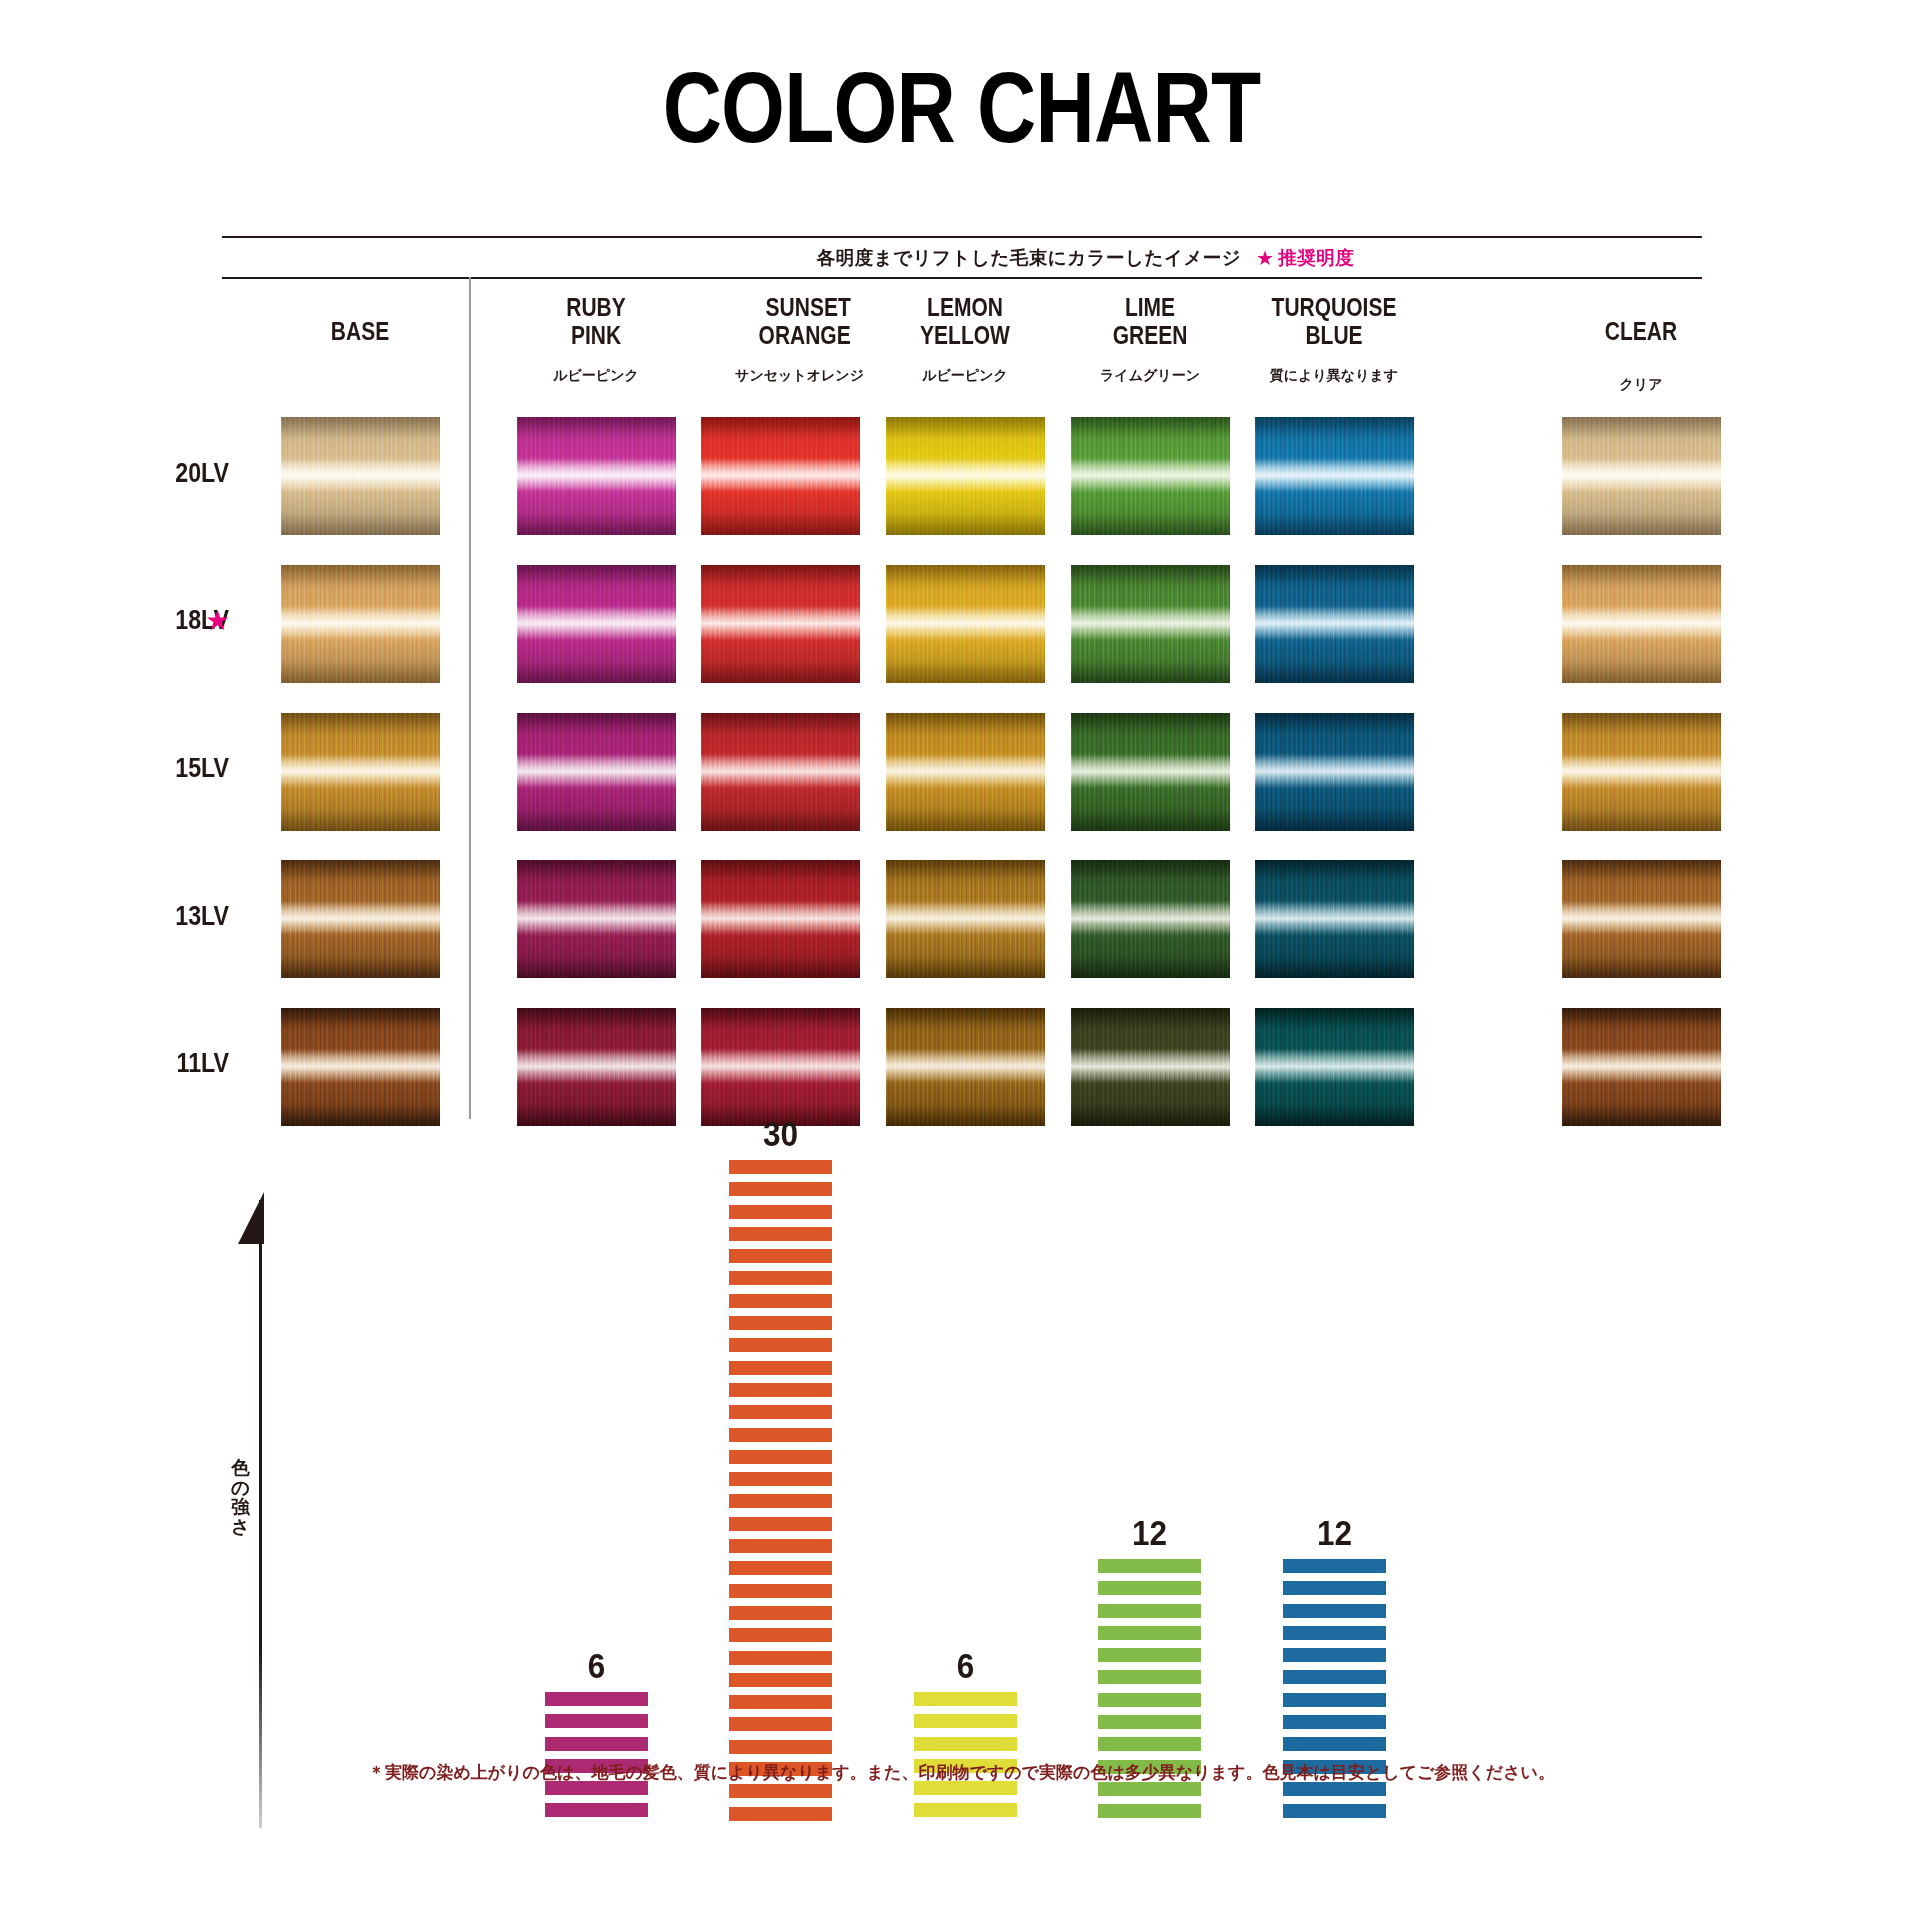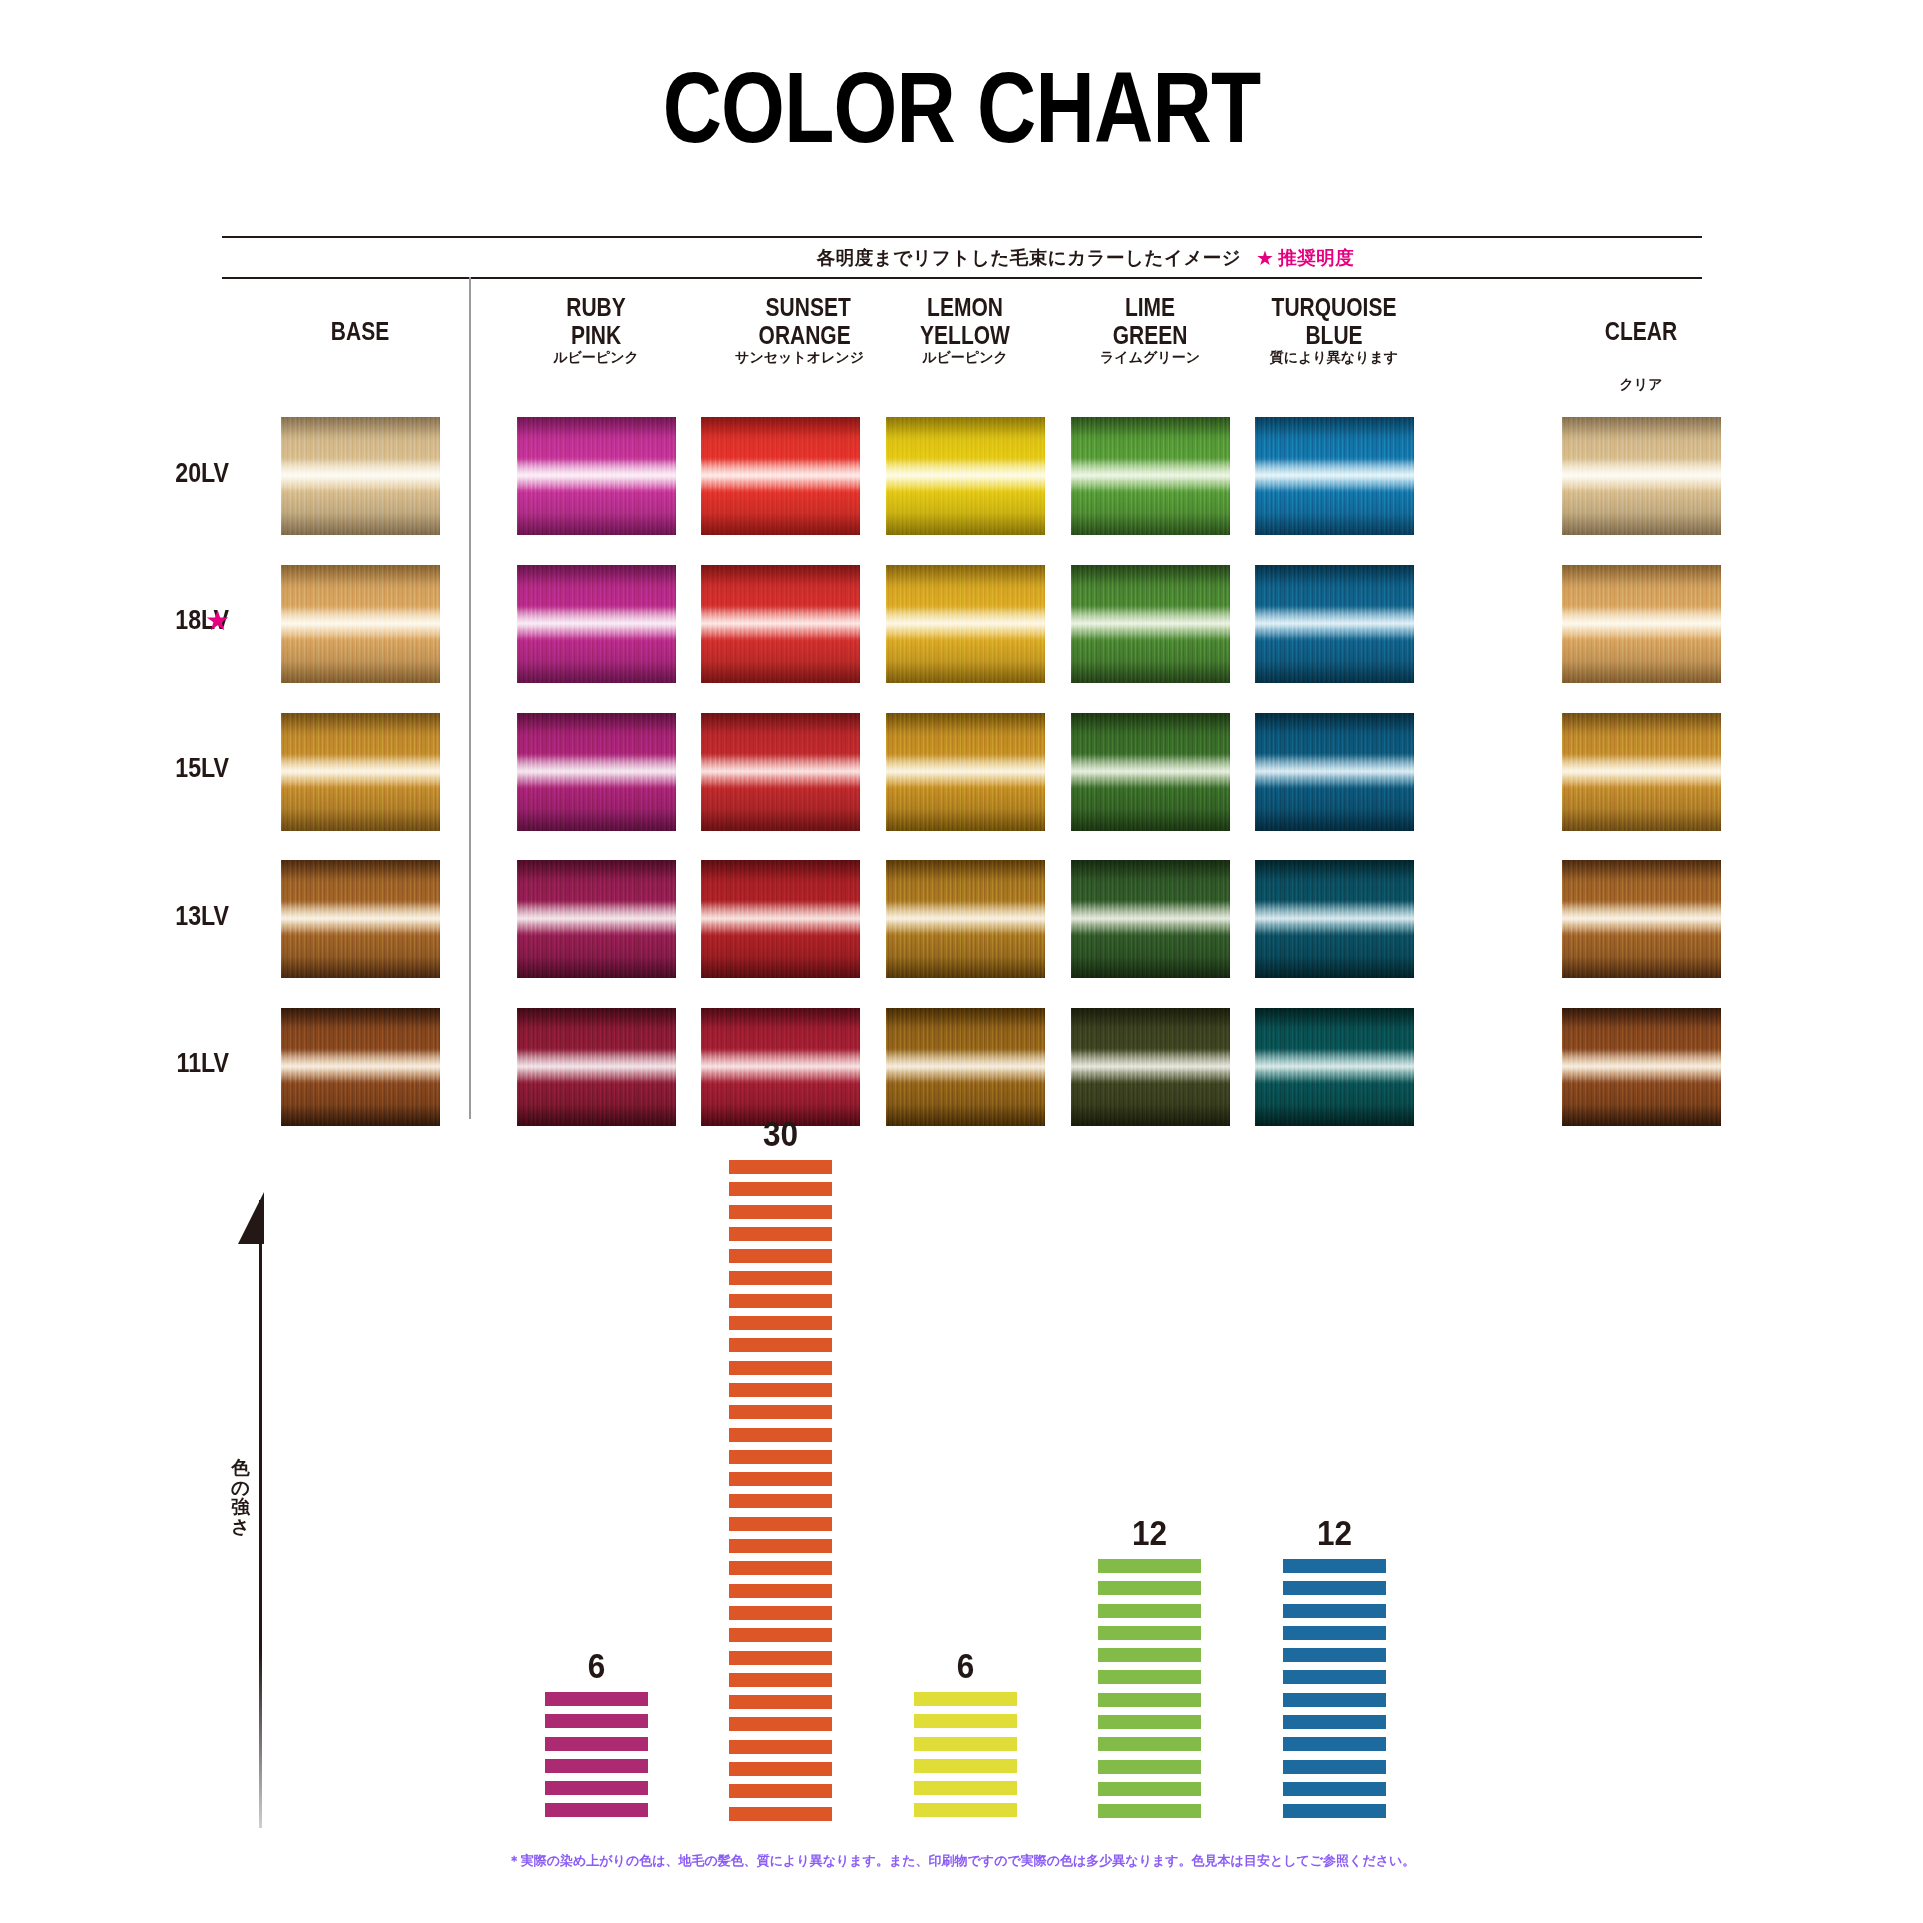--- a/index.html
+++ b/index.html
@@ -44,21 +44,21 @@
   .colhead{
     position:absolute;top:293px;width:166px;text-align:center;
   }
   .colhead .en{
     font-family:"Liberation Sans Narrow","Liberation Sans",sans-serif;
     font-weight:bold;font-size:25px;line-height:1.12;color:#231815;
     transform:scaleX(0.84);transform-origin:50% 50%;
     white-space:pre-line;
   }
   .colhead .jp{
-    font-size:14px;font-weight:bold;margin-top:0;color:#231815;letter-spacing:0px;
+    font-size:14px;font-weight:bold;margin-top:18px;color:#231815;letter-spacing:0px;
   }
   .colhead.single .en{padding-top:24px;}
   .colhead.single .jp{margin-top:31px;}
 
   
   .rowlabel{
     position:absolute;width:120px;text-align:right;
     font-family:"Liberation Sans Narrow","Liberation Sans",sans-serif;
     font-weight:bold;font-size:27px;color:#231815;
     transform:scaleX(0.86);transform-origin:100% 50%;
@@ -118,22 +118,22 @@
   .bar .seg{width:100%;height:14px;margin-bottom:8.3px;}
   .bar .seg:last-child{margin-bottom:0;}
   .bar .val{
     position:absolute;left:0;width:103px;text-align:center;
     font-family:"Liberation Sans Narrow","Liberation Sans",sans-serif;
     font-weight:bold;font-size:35px;color:#231815;
     transform:scaleX(0.9);transform-origin:50% 50%;
   }
 
   .footnote{
-    position:absolute;left:0;top:1852px;width:1923px;text-align:center;
-    font-size:13px;font-weight:bold;color:#8b5cf6;letter-spacing:0px;
+    position:absolute;left:0;top:1761px;width:1923px;text-align:center;
+    font-size:17px;font-weight:bold;color:#7f1d1d;letter-spacing:0px;
   }
 </style>
 </head>
 <body>
 
 <div class="page">
 
   <div class="title">COLOR CHART</div>
 
   <div class="rule rule-top"></div>

